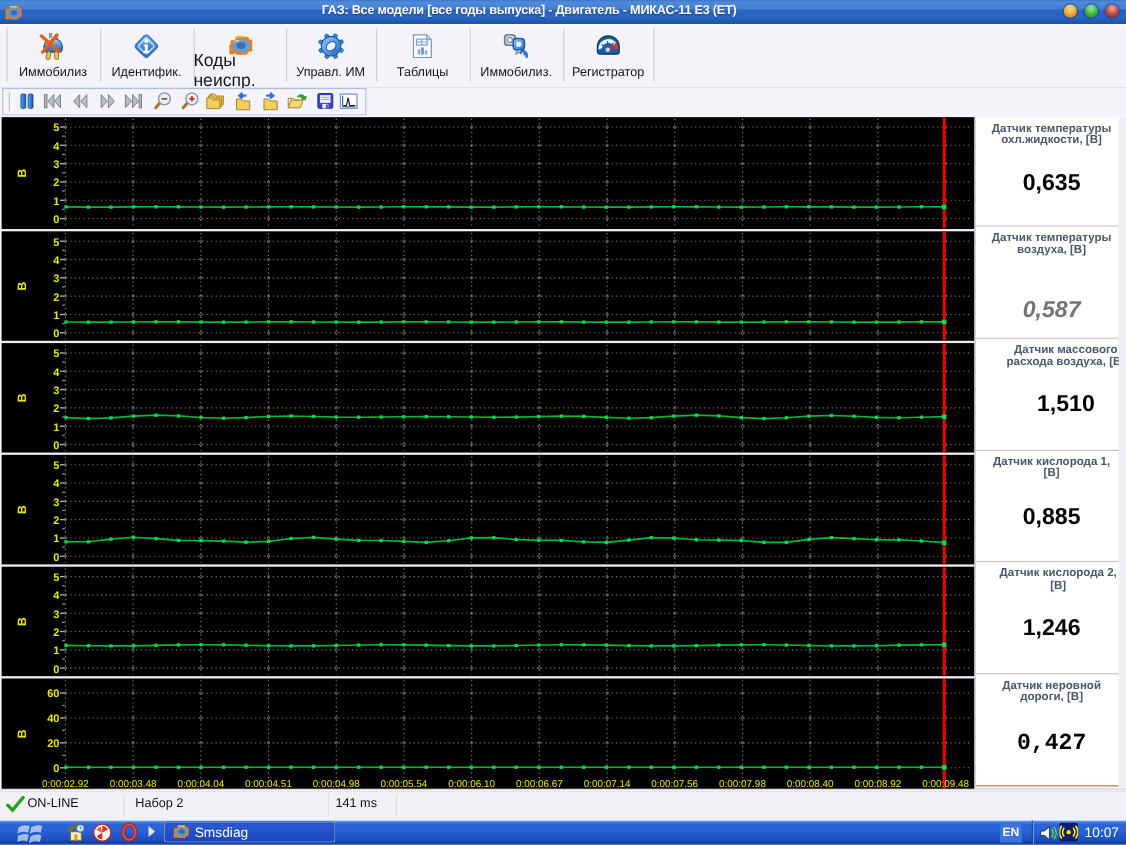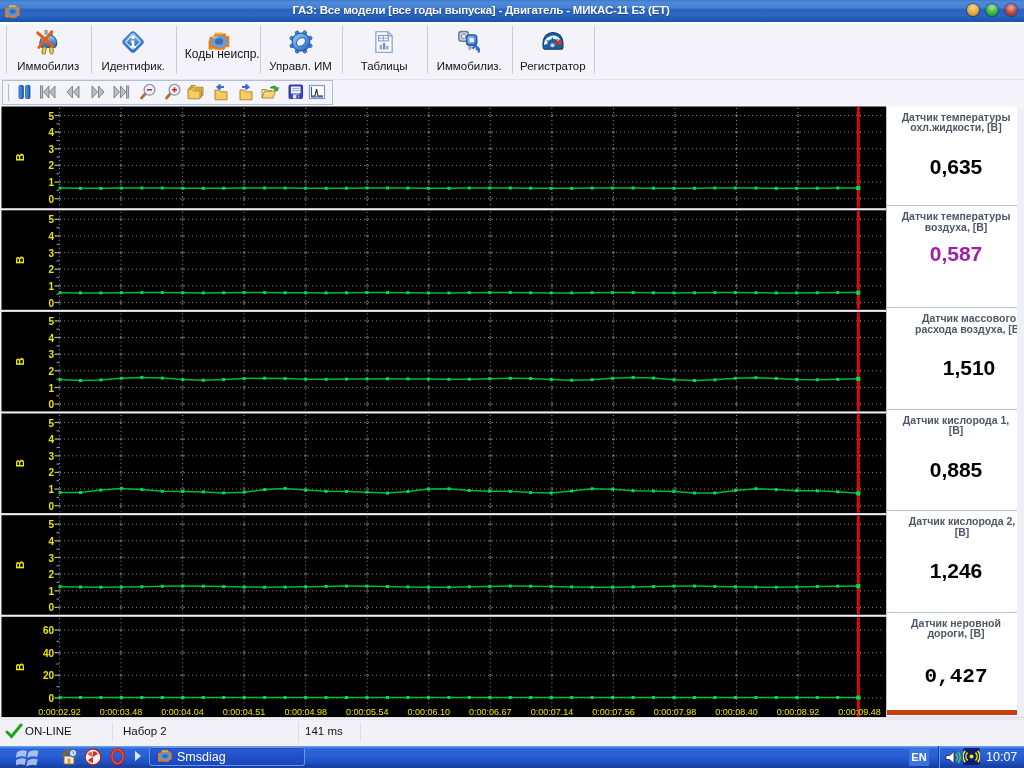--- a/index.html
+++ b/index.html
@@ -49,21 +49,21 @@
     <path d="M10.6 10.6 h2.6 v5.2 h1.4 v1.6 h-5.2 v-1.6 h1.4 v-3.6 h-1.2 z" fill="#fff"></path>
   </svg>
 <div style="position:absolute;left:90.5px;top:60px;width:85.30000000000001px;text-align:center;font-size:11.5px;color:#14161e;">Идентифик.</div>
 <div style="position:absolute;left:175.8px;top:26px;width:0;height:48px;border-left:1px solid #c9cdd9;"></div>
 <svg width="26" height="26" viewBox="0 0 24 24" style="position:absolute;left:205px;top:29px;">
     <path d="M5 8 h2.8 l2.2-2.8 h8.6 v2.2 h2.9 v8.2 h-2.4 l-1.8 2.6 h-7.8 l-2.2-2.6 h-0.8 v2.4 h-2.3 v-6.6 h0.8 z" fill="#6a9ad8" stroke="#ef7e0e" stroke-width="1.9" stroke-linejoin="round"></path>
     <path d="M8.5 4.2 h8" stroke="#f2b83a" stroke-width="1.6"></path>
     <ellipse cx="13" cy="11.5" rx="3.8" ry="2.9" fill="#3a6cb0"></ellipse>
     <path d="M7.5 8.5 q2-1.5 4-1" stroke="#c8e0f8" stroke-width="1.1" fill="none"></path>
   </svg>
-<div style="position:absolute;left:175.8px;top:47px;width:83.89999999999998px;text-align:right;font-size:12px;color:#14161e;">Коды неиспр.</div>
+<div style="position:absolute;left:175.8px;top:47px;width:83.89999999999998px;text-align:left;font-size:16px;color:#14161e;">Коды неиспр.</div>
 <div style="position:absolute;left:259.7px;top:26px;width:0;height:48px;border-left:1px solid #c9cdd9;"></div>
 <svg width="26" height="26" viewBox="0 0 24 24" style="position:absolute;left:288px;top:29px;">
     <defs>
       <linearGradient id="grg" x1="0" y1="0" x2="1" y2="1">
         <stop offset="0" stop-color="#9cd0f4"></stop>
         <stop offset="1" stop-color="#1e62c0"></stop>
       </linearGradient>
     </defs>
     <rect x="10.4" y="1.2" width="3.2" height="4.5" rx="1.2" fill="#3f86d4" stroke="#1d5aa8" stroke-width="0.7" transform="rotate(22 12 12)"></rect>
     <rect x="10.4" y="1.2" width="3.2" height="4.5" rx="1.2" fill="#3f86d4" stroke="#1d5aa8" stroke-width="0.7" transform="rotate(67 12 12)"></rect>
@@ -1171,35 +1171,35 @@
 <text x="798.1" y="715.3" text-anchor="middle" font-family="Liberation Sans, sans-serif" font-size="9" fill="#e8e800">0:00:08.92</text>
 <text x="859.6" y="715.3" text-anchor="middle" font-family="Liberation Sans, sans-serif" font-size="9" fill="#e8e800">0:00:09.48</text>
 </svg>
 <div style="position:absolute;left:886px;top:106.5px;width:131px;height:608.5px;background:#fff;border-left:1px solid #b9c3d6;"></div>
 <div style="position:absolute;left:887px;top:106.5px;width:130px;height:99.9px;border-bottom:1px solid #b9c3d6;box-sizing:border-box;text-align:center;">
     <div style="padding-top:5px;padding-left:8px;font-size:10.5px;font-weight:bold;color:#4d5766;line-height:10.5px;">Датчик температуры<br>охл.жидкости, [В]</div>
     <div style="position:absolute;left:8px;right:0;top:48px;font-size:21px;font-weight:bold;color:#000;">0,635</div>
   </div>
 <div style="position:absolute;left:887px;top:206.4px;width:130px;height:101.6px;border-bottom:1px solid #b9c3d6;box-sizing:border-box;text-align:center;">
     <div style="padding-top:5px;padding-left:8px;font-size:10.5px;font-weight:bold;color:#4d5766;line-height:10.5px;">Датчик температуры<br>воздуха, [В]</div>
-    <div style="position:absolute;left:8px;right:0;top:36px;font-size:21px;font-weight:bold;color:#a21caf;">0,587</div>
+    <div style="position:absolute;left:8px;right:0;top:64px;font-size:21px;font-weight:bold;color:#737373;font-style:italic;">0,587</div>
   </div>
 <div style="position:absolute;left:887px;top:308.0px;width:156px;height:101.6px;border-bottom:1px solid #b9c3d6;box-sizing:border-box;text-align:center;">
     <div style="padding-top:5px;padding-left:8px;font-size:10.5px;font-weight:bold;color:#4d5766;line-height:10.5px;">Датчик массового<br>расхода воздуха, [В]</div>
     <div style="position:absolute;left:8px;right:0;top:48px;font-size:21px;font-weight:bold;color:#000;">1,510</div>
   </div>
 <div style="position:absolute;left:887px;top:409.6px;width:130px;height:101.6px;border-bottom:1px solid #b9c3d6;box-sizing:border-box;text-align:center;">
     <div style="padding-top:5px;padding-left:8px;font-size:10.5px;font-weight:bold;color:#4d5766;line-height:10.5px;">Датчик кислорода 1,<br>[В]</div>
     <div style="position:absolute;left:8px;right:0;top:48px;font-size:21px;font-weight:bold;color:#000;">0,885</div>
   </div>
 <div style="position:absolute;left:887px;top:511.2px;width:130px;height:101.6px;border-bottom:1px solid #b9c3d6;box-sizing:border-box;text-align:center;">
     <div style="padding-top:5px;padding-left:20px;font-size:10.5px;font-weight:bold;color:#4d5766;line-height:10.5px;">Датчик кислорода 2,<br>[В]</div>
     <div style="position:absolute;left:8px;right:0;top:48px;font-size:21px;font-weight:bold;color:#000;">1,246</div>
   </div>
-<div style="position:absolute;left:887px;top:612.8px;width:130px;height:102.2px;border-bottom:5px solid #c2410c;box-sizing:border-box;text-align:center;">
+<div style="position:absolute;left:887px;top:612.8px;width:130px;height:102.2px;border-bottom:1px solid #c2410c;box-sizing:border-box;text-align:center;">
     <div style="padding-top:5px;padding-left:8px;font-size:10.5px;font-weight:bold;color:#4d5766;line-height:10.5px;">Датчик неровной<br>дороги, [В]</div>
     <div style="position:absolute;left:8px;right:0;top:52px;font-size:21px;font-weight:bold;color:#000;font-family:Liberation Mono, monospace;">0,427</div>
   </div>
 <div style="position:absolute;left:1017px;top:106.5px;width:7px;height:609px;background:#eef0f6;"></div>
 <div style="position:absolute;left:886px;top:715px;width:138px;height:3.5px;background:#eef0f6;"></div>
 <div style="position:absolute;left:0;top:717.4px;width:1024px;height:1.1px;background:#d8d8e0;"></div>
 <div style="position:absolute;left:0;top:718.5px;width:1024px;height:27px;background:#f2f1f7;border-top:1px solid #e4e4ea;"></div>
 <svg width="18" height="16" viewBox="0 0 18 16" style="position:absolute;left:5px;top:723px;">
     <path d="M2 9 l4.5 4.5 L16 2" stroke="#1da41d" stroke-width="3" fill="none" stroke-linecap="round"></path>
   </svg>

